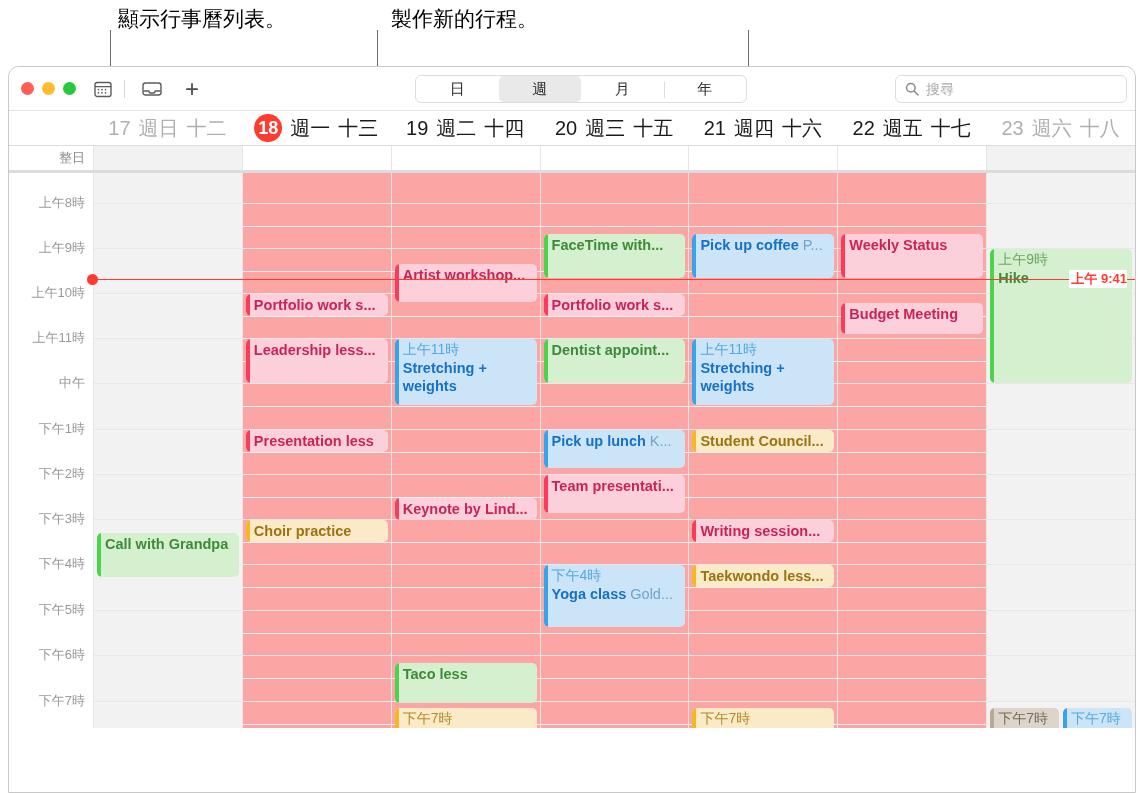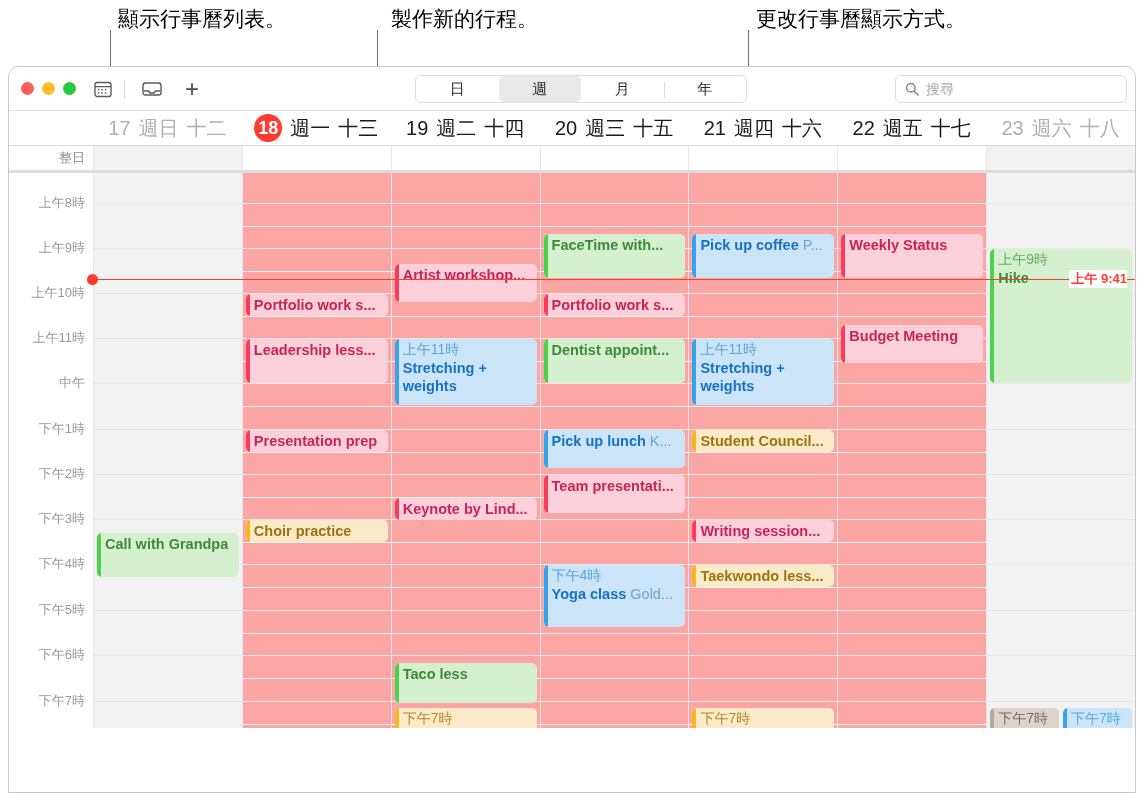--- a/index.html
+++ b/index.html
@@ -263,21 +263,20 @@
 <body>
 
 <div class="callouts">
   <div class="callout-text" style="left:118px;top:8px;">顯示行事曆列表。</div>
   <div class="callout-line" style="left:110px;top:30px;width:1px;height:44px;"></div>
 
   <div class="callout-text" style="left:391px;top:8px;">製作新的行程。</div>
   <div class="callout-line" style="left:377px;top:30px;width:1px;height:52px;"></div>
   <div class="callout-line" style="left:218px;top:82px;width:160px;height:2px;"></div>
 
-  <div class="callout-text" style="left:756px;top:8px;">更改行事曆顯示方式。</div>
   <div class="callout-line" style="left:748px;top:30px;width:1px;height:52px;"></div>
   <div class="callout-line" style="left:733px;top:82px;width:16px;height:2px;"></div>
 </div>
 
 <div class="window">
 
   <div class="toolbar">
     <div class="traffic">
       <div class="light red"></div>
       <div class="light yellow"></div>
@@ -437,21 +436,21 @@
           <div class="hourline" style="top: 391px;"></div>
           <div class="halfline" style="top: 413.6px;"></div>
           <div class="hourline" style="top: 437px;"></div>
           <div class="halfline" style="top: 459.6px;"></div>
           <div class="hourline" style="top: 482px;"></div>
           <div class="halfline" style="top: 504.6px;"></div>
           <div class="hourline" style="top: 528px;"></div>
           <div class="halfline" style="top: 550.6px;"></div>
           <div class="ev c-red" style="top: 121px; height: 22px;"><span class="bar"></span><span>Portfolio work s...</span></div>
           <div class="ev c-red" style="top: 166px; height: 44px;"><span class="bar"></span><span>Leadership less...</span></div>
-          <div class="ev c-red" style="top: 257px; height: 22px;"><span class="bar"></span><span>Presentation prep</span></div>
+          <div class="ev c-red" style="top: 257px; height: 22px;"><span class="bar"></span><span>Presentation less</span></div>
           <div class="ev c-yellow" style="top: 347px; height: 22px;"><span class="bar"></span><span>Choir practice</span></div>
         </div>
       <div class="col">
           <div class="hourline" style="top: 30px;"></div>
           <div class="halfline" style="top: 52.6px;"></div>
           <div class="hourline" style="top: 75px;"></div>
           <div class="halfline" style="top: 97.6px;"></div>
           <div class="hourline" style="top: 120px;"></div>
           <div class="halfline" style="top: 142.6px;"></div>
           <div class="hourline" style="top: 165px;"></div>
@@ -567,21 +566,21 @@
           <div class="halfline" style="top: 368.6px;"></div>
           <div class="hourline" style="top: 391px;"></div>
           <div class="halfline" style="top: 413.6px;"></div>
           <div class="hourline" style="top: 437px;"></div>
           <div class="halfline" style="top: 459.6px;"></div>
           <div class="hourline" style="top: 482px;"></div>
           <div class="halfline" style="top: 504.6px;"></div>
           <div class="hourline" style="top: 528px;"></div>
           <div class="halfline" style="top: 550.6px;"></div>
           <div class="ev c-red" style="top: 61px; height: 44px;"><span class="bar"></span><span>Weekly Status</span></div>
-          <div class="ev c-red" style="top: 152px; height: 38px;"><span class="bar"></span><span>Budget Meeting</span></div>
+          <div class="ev c-red" style="top: 130px; height: 31px;"><span class="bar"></span><span>Budget Meeting</span></div>
         </div>
       <div class="col weekend">
           <div class="hourline" style="top: 30px;"></div>
           <div class="halfline" style="top: 52.6px;"></div>
           <div class="hourline" style="top: 75px;"></div>
           <div class="halfline" style="top: 97.6px;"></div>
           <div class="hourline" style="top: 120px;"></div>
           <div class="halfline" style="top: 142.6px;"></div>
           <div class="hourline" style="top: 165px;"></div>
           <div class="halfline" style="top: 187.6px;"></div>

